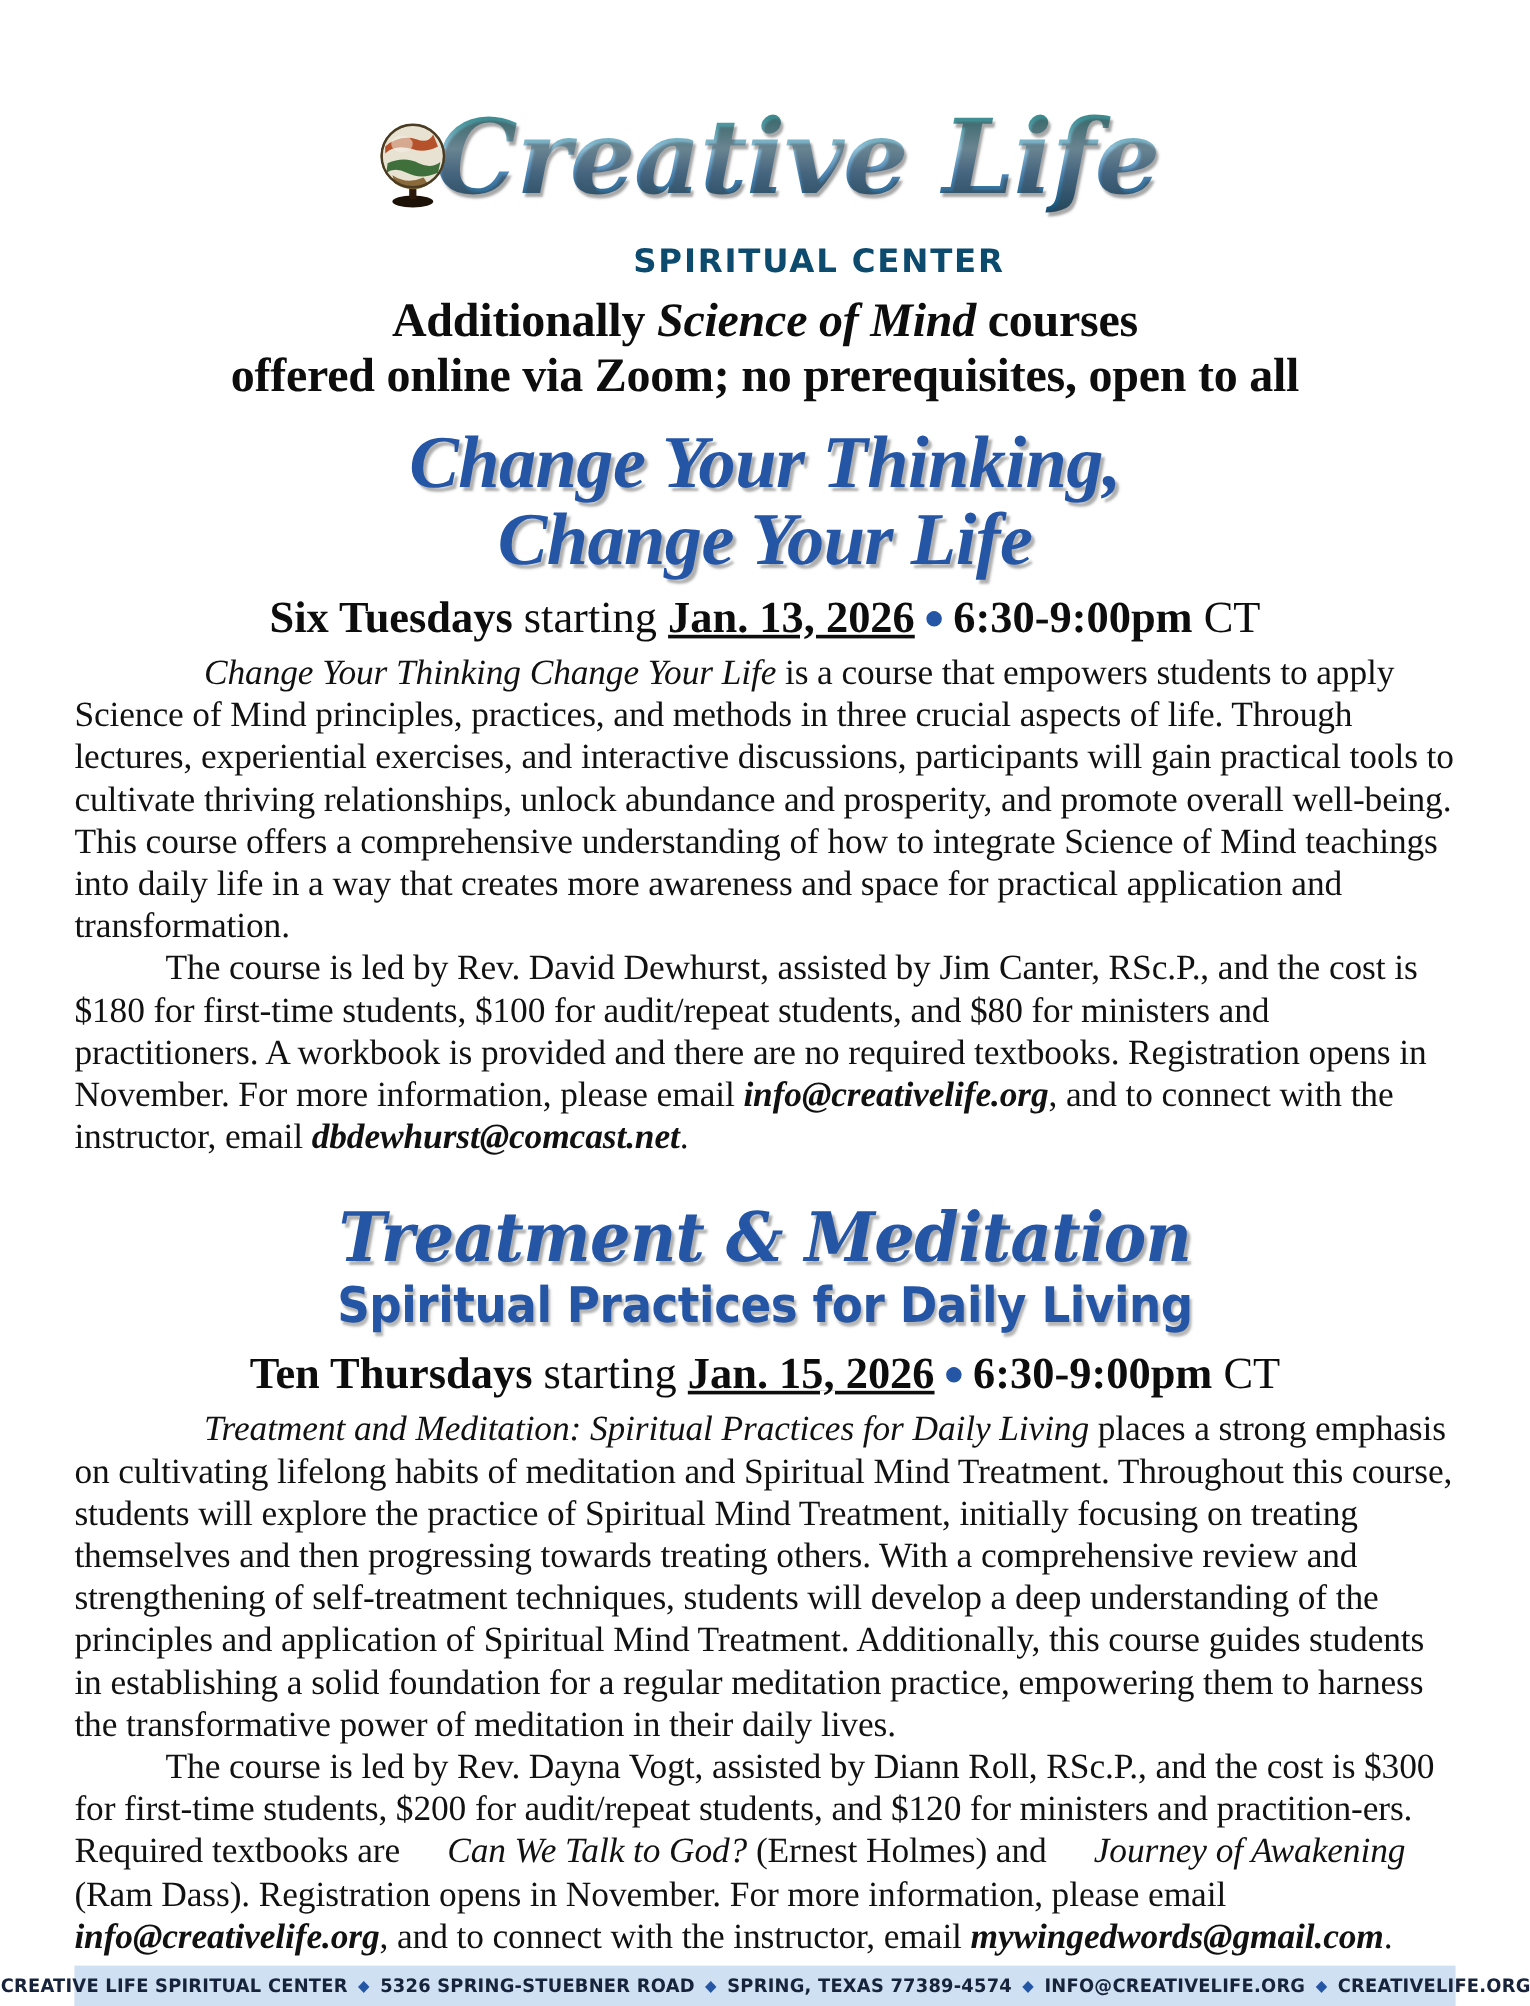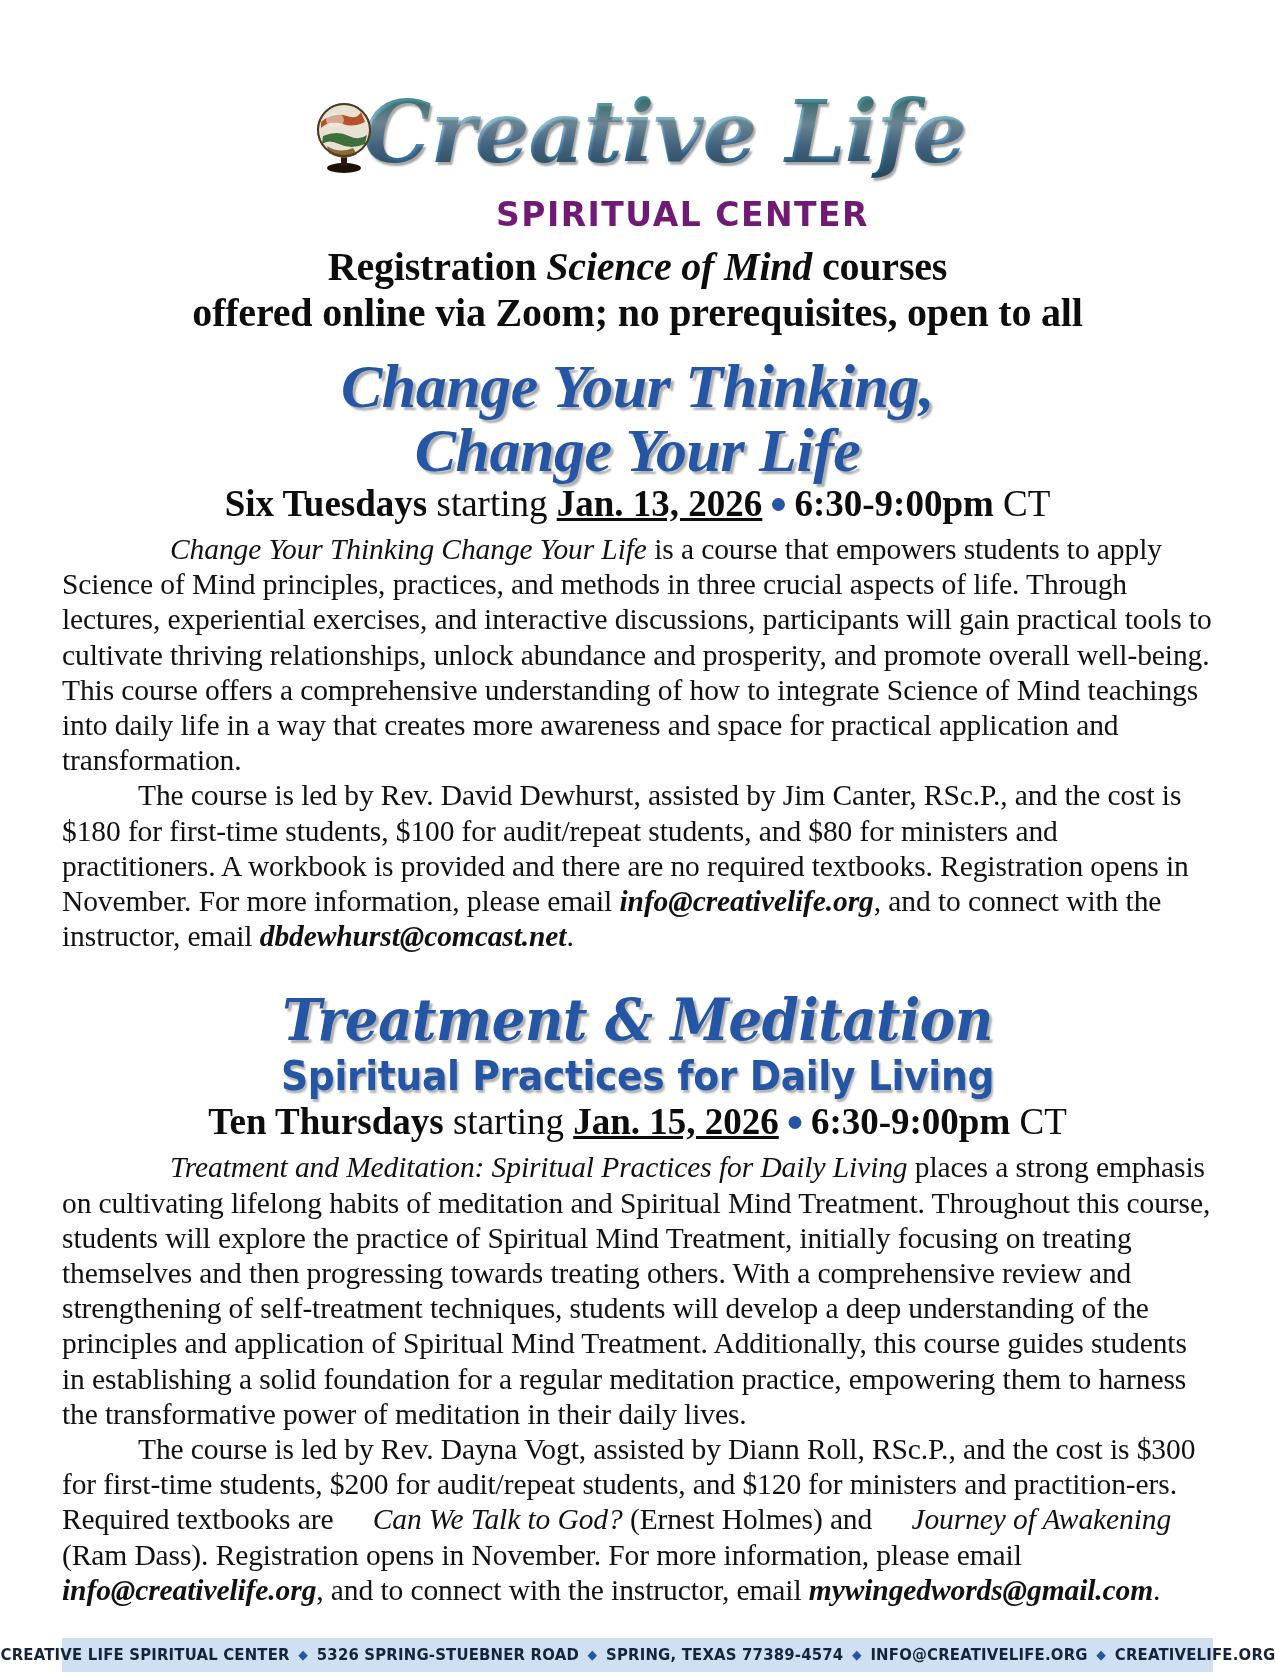--- a/index.html
+++ b/index.html
@@ -57,23 +57,23 @@
     display: inline-block;
   }
   .logo-sub {
     position: absolute;
     left: 0;
     right: 0;
     bottom: -4px;
     text-align: center;
     font-family: "DejaVu Sans", "Liberation Sans", sans-serif;
     font-weight: bold;
-    font-size: 33px;
+    font-size: 27px;
     letter-spacing: 1.5px;
-    color: #701a75;
+    color: #0c4a6e;
     padding-left: 90px;
   }
 
   
   .subtitle {
     text-align: center;
     font-family: "Liberation Serif", serif;
     font-weight: bold;
     font-size: 40px;
     line-height: 46px;
@@ -123,21 +123,21 @@
     margin-top: 2px;
   }
 
   
   .dateline {
     text-align: center;
     font-family: "Liberation Serif", serif;
     font-size: 37px;
     line-height: 42px;
     color: #0d0d0d;
-    margin-top: 0;
+    margin-top: 12px;
     white-space: nowrap;
   }
   .dateline b { font-weight: bold; }
   .dateline .u { font-weight: bold; text-decoration: underline; }
   .dateline .bullet {
     color: #2556a6;
     font-size: 30px;
     vertical-align: 3px;
     padding: 0 7px;
   }
@@ -200,21 +200,21 @@
         <path d="M14 44 Q26 52 40 46 L44 52 Q30 60 16 51 Z" fill="#8a6a3a"></path>
         <ellipse cx="22" cy="18" rx="9" ry="7" fill="#f2efe4" opacity="0.55"></ellipse>
         <circle cx="31" cy="28" r="26" fill="none" stroke="#4a3c22" stroke-width="2"></circle>
       </svg>
       <span class="logo-word">Creative Life</span>
       <div class="logo-sub">SPIRITUAL CENTER</div>
     </div>
   </div>
 
   <div class="subtitle">
-    <div><span>Registration </span><em>Science of Mind</em><span> courses</span></div>
+    <div><span>Additionally </span><em>Science of Mind</em><span> courses</span></div>
     <div>offered online via Zoom; no prerequisites, open to all</div>
   </div>
 
   <div class="course-title course-title-1">
     <div>Change Your Thinking,</div>
     <div>Change Your Life</div>
   </div>
 
   <div class="dateline">
     <b>Six Tuesdays</b><span> starting </span><span class="u">Jan. 13, 2026</span><span class="bullet">●</span><b>6:30-9:00pm</b><span> CT</span>

